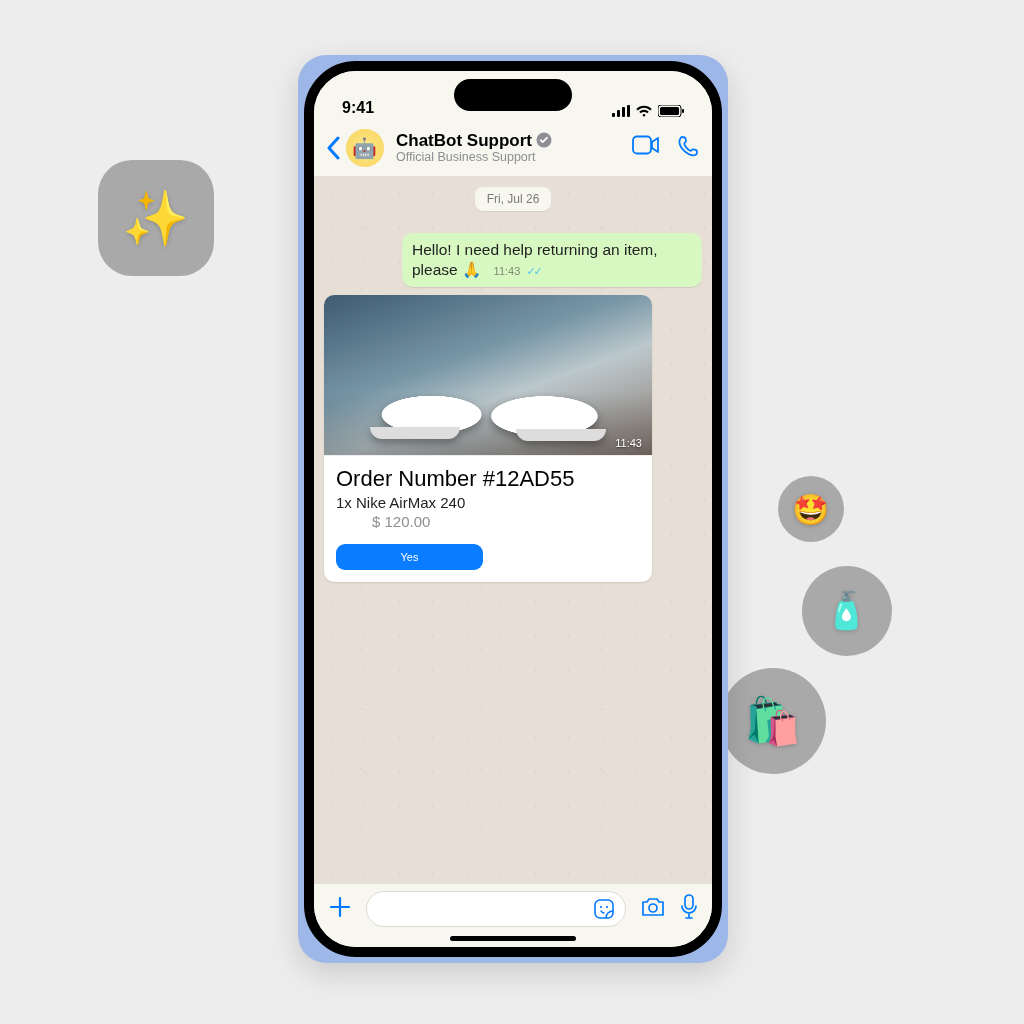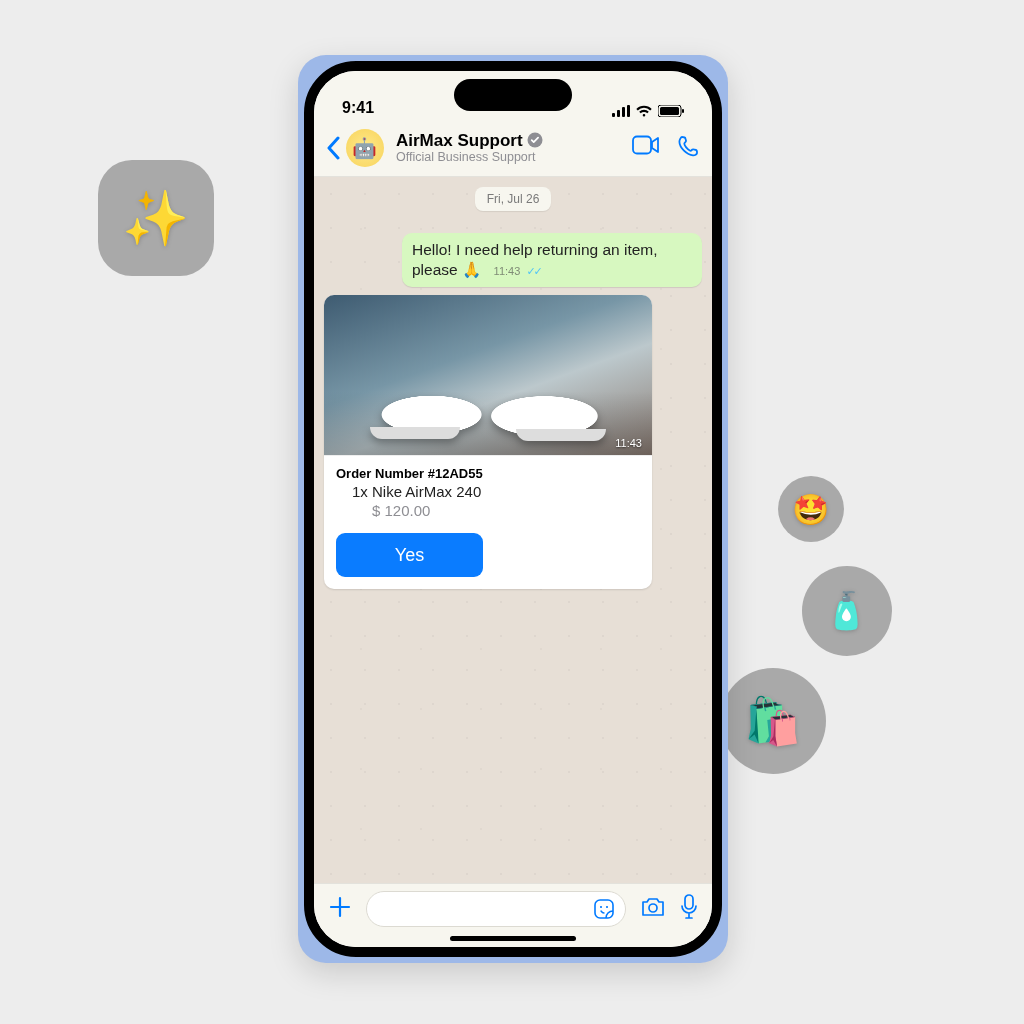--- a/index.html
+++ b/index.html
@@ -131,29 +131,29 @@
     content:""; position:absolute; width:90px; height:12px; background:#ddd;
     border-radius:0 0 14px 14px;
   }
   .shoe::before{ left:8%; bottom:6px;}
   .shoe::after{ right:8%; bottom:4px;}
   .card-img .time {
     position: absolute; right: 10px; bottom: 6px; color: #fff; font-size: 11px;
     text-shadow: 0 1px 2px rgba(0,0,0,.6);
   }
   .card-body { padding: 10px 12px 14px 12px; border-top: .5px solid #eee;}
-  .order-title { font-weight: 700; font-size: 13px; margin-bottom: 2px;}
-  .order-line { font-size: 15px; color: #222; margin-left: 16px;}
+  .order-title { font-weight: 400; font-size: 22px; margin-bottom: 2px;}
+  .order-line { font-size: 15px; color: #222;}
   .order-price { font-size: 15px; color: #8e8e93; margin-top: 2px; margin-left: 36px;}
   .card-actions {
     display: grid; grid-template-columns: 1fr 1fr; gap: 10px;
     padding: 0 12px 12px 12px;
   }
   .btn {
-    height: 44px; border-radius: 9px; font-size: 18px; font-weight: 500;
+    height: 26px; border-radius: 9px; font-size: 11px; font-weight: 500;
     display: flex; align-items: center; justify-content: center; cursor: pointer;
     user-select: none;
   }
   .btn.primary { background: #0a7cff; color: #fff; }
   .btn.secondary { background: #f3f3f3; color: #0a7cff; }
 
   
   .input-bar {
     height: 64px; background: #f7f6ef;
     border-top: 1px solid rgba(0,0,0,.08);
@@ -211,21 +211,21 @@
       <div class="back">
         <svg width="14" height="24" viewBox="0 0 14 24">
             <path d="M12 2L3 12l9 10" stroke="#007aff" stroke-width="3" fill="none" stroke-linecap="round" stroke-linejoin="round"></path>
           </svg>
       </div>
       <div class="avatar">
         <span>🤖</span>
       </div>
       <div class="title-block">
         <div class="title-row">
-          <span>AirMax Support</span>
+          <span>ChatBot Support</span>
           <svg class="verified" width="16" height="16" viewBox="0 0 16 16">
               <circle cx="8" cy="8" r="7.5" fill="#8e8e93"></circle>
               <path d="M4.7 8.2l2 2 4.4-4.6" stroke="#fff" stroke-width="1.7" fill="none" stroke-linecap="round" stroke-linejoin="round"></path>
             </svg>
         </div>
         <div class="subtitle">Official Business Support</div>
       </div>
       <div class="hicons">
         <div>
           <svg width="28" height="20" viewBox="0 0 28 20">

